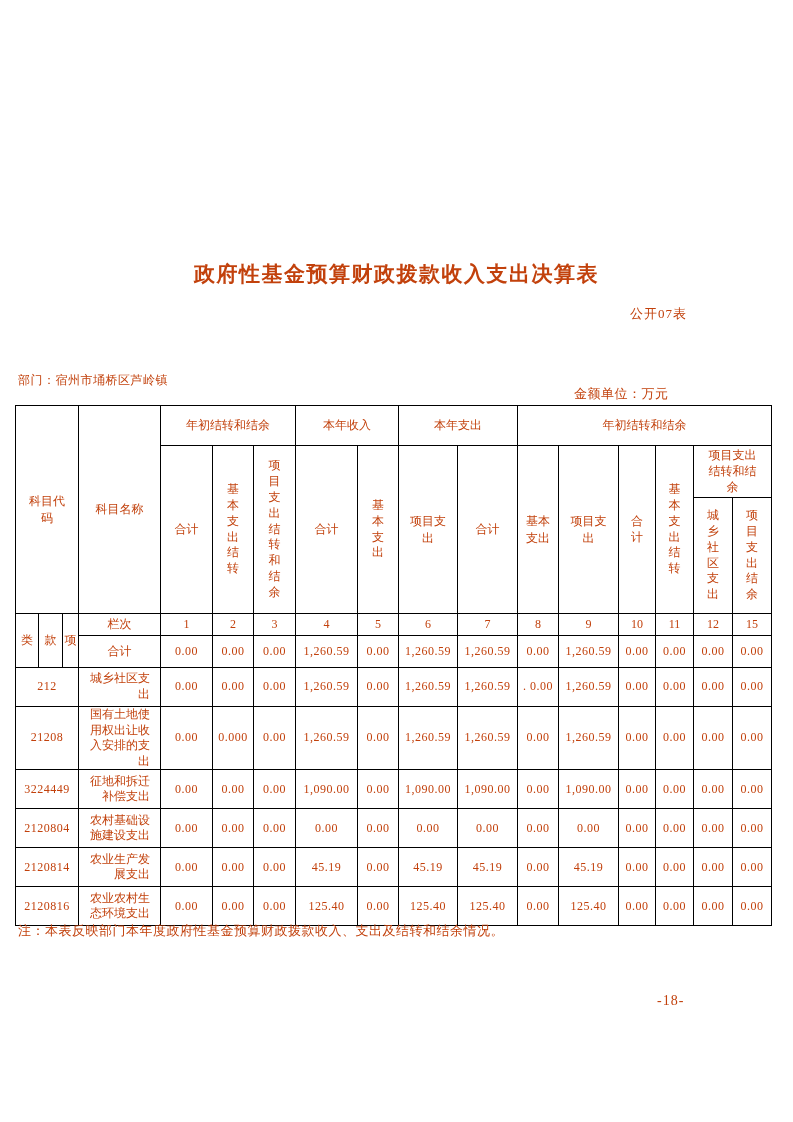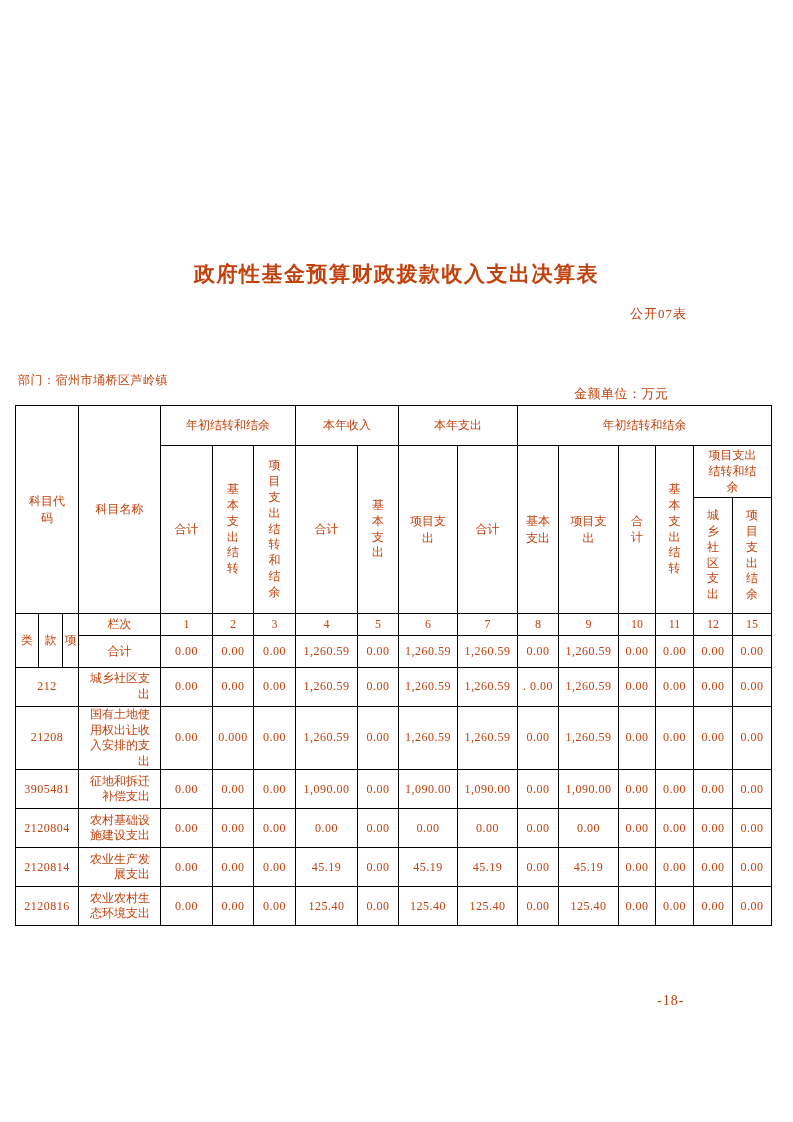--- a/index.html
+++ b/index.html
@@ -153,21 +153,21 @@
           <td class="num">1,260.59</td>
           <td class="num">1,260.59</td>
           <td class="num">0.00</td>
           <td class="num">1,260.59</td>
           <td class="num">0.00</td>
           <td class="num">0.00</td>
           <td class="num">0.00</td>
           <td class="num">0.00</td>
         </tr>
         <tr class="datarow">
-          <td class="code" colspan="3">3905481</td>
+          <td class="code" colspan="3">3224449</td>
           <td class="namecell"><span class="name">征地和拆迁补偿支出</span></td>
           <td class="num">0.00</td>
           <td class="num">0.00</td>
           <td class="num">0.00</td>
           <td class="num">1,090.00</td>
           <td class="num">0.00</td>
           <td class="num">1,090.00</td>
           <td class="num">1,090.00</td>
           <td class="num">0.00</td>
           <td class="num">1,090.00</td>
@@ -223,15 +223,16 @@
           <td class="num">0.00</td>
           <td class="num">125.40</td>
           <td class="num">0.00</td>
           <td class="num">0.00</td>
           <td class="num">0.00</td>
           <td class="num">0.00</td>
         </tr>
       </tbody>
   </table>
 
+  <div class="note">注：本表反映部门本年度政府性基金预算财政拨款收入、支出及结转和结余情况。</div>
   <div class="pagenum">-18-</div>
 
 </div>
 
 </body></html>

